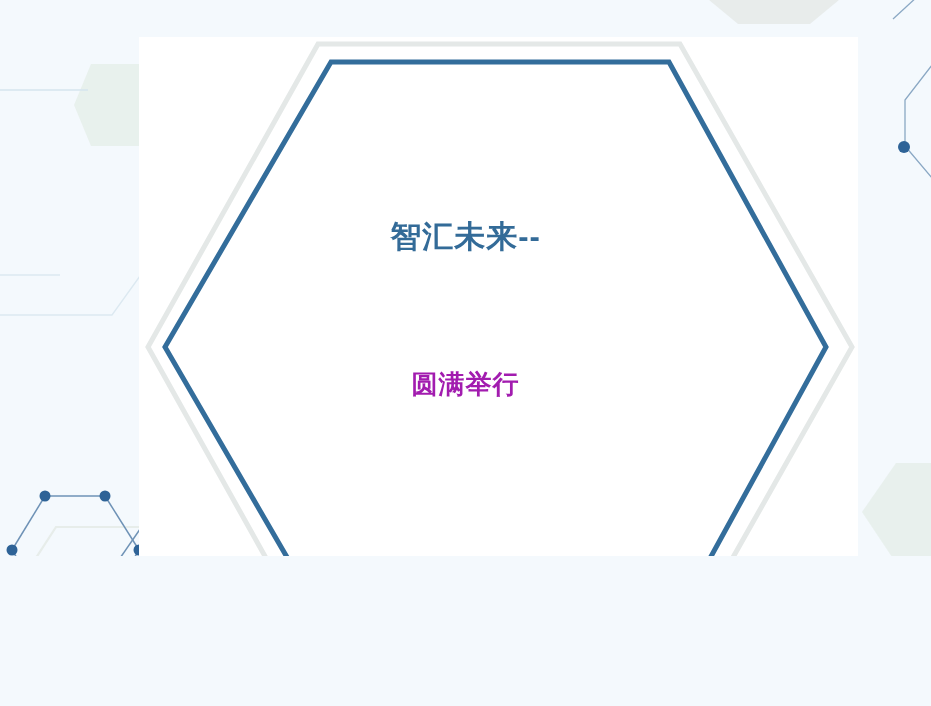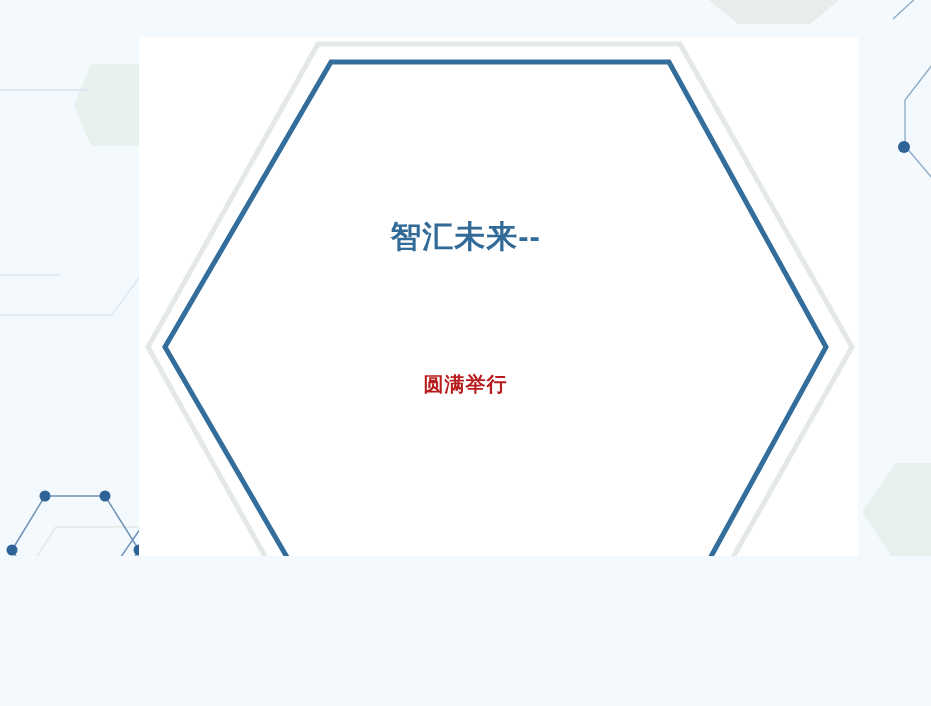--- a/index.html
+++ b/index.html
@@ -72,25 +72,25 @@
   }
   #subline {
     position: absolute;
     left: 0;
     top: 364px;
     width: 931px;
     z-index: 4;
     text-align: center;
   }
   .subline-text {
-    font-size: 20px;
+    font-size: 26px;
     line-height: 40px;
     font-weight: bold;
     letter-spacing: 1px;
-    color: #b91c1c;
+    color: #a21caf;
     white-space: nowrap;
   }
 </style>
 </head>
 <body>
 
 <div id="slide">
 
   <svg id="bg-decor" viewBox="0 0 931 706" width="931" height="706" xmlns="http://www.w3.org/2000/svg">
 

